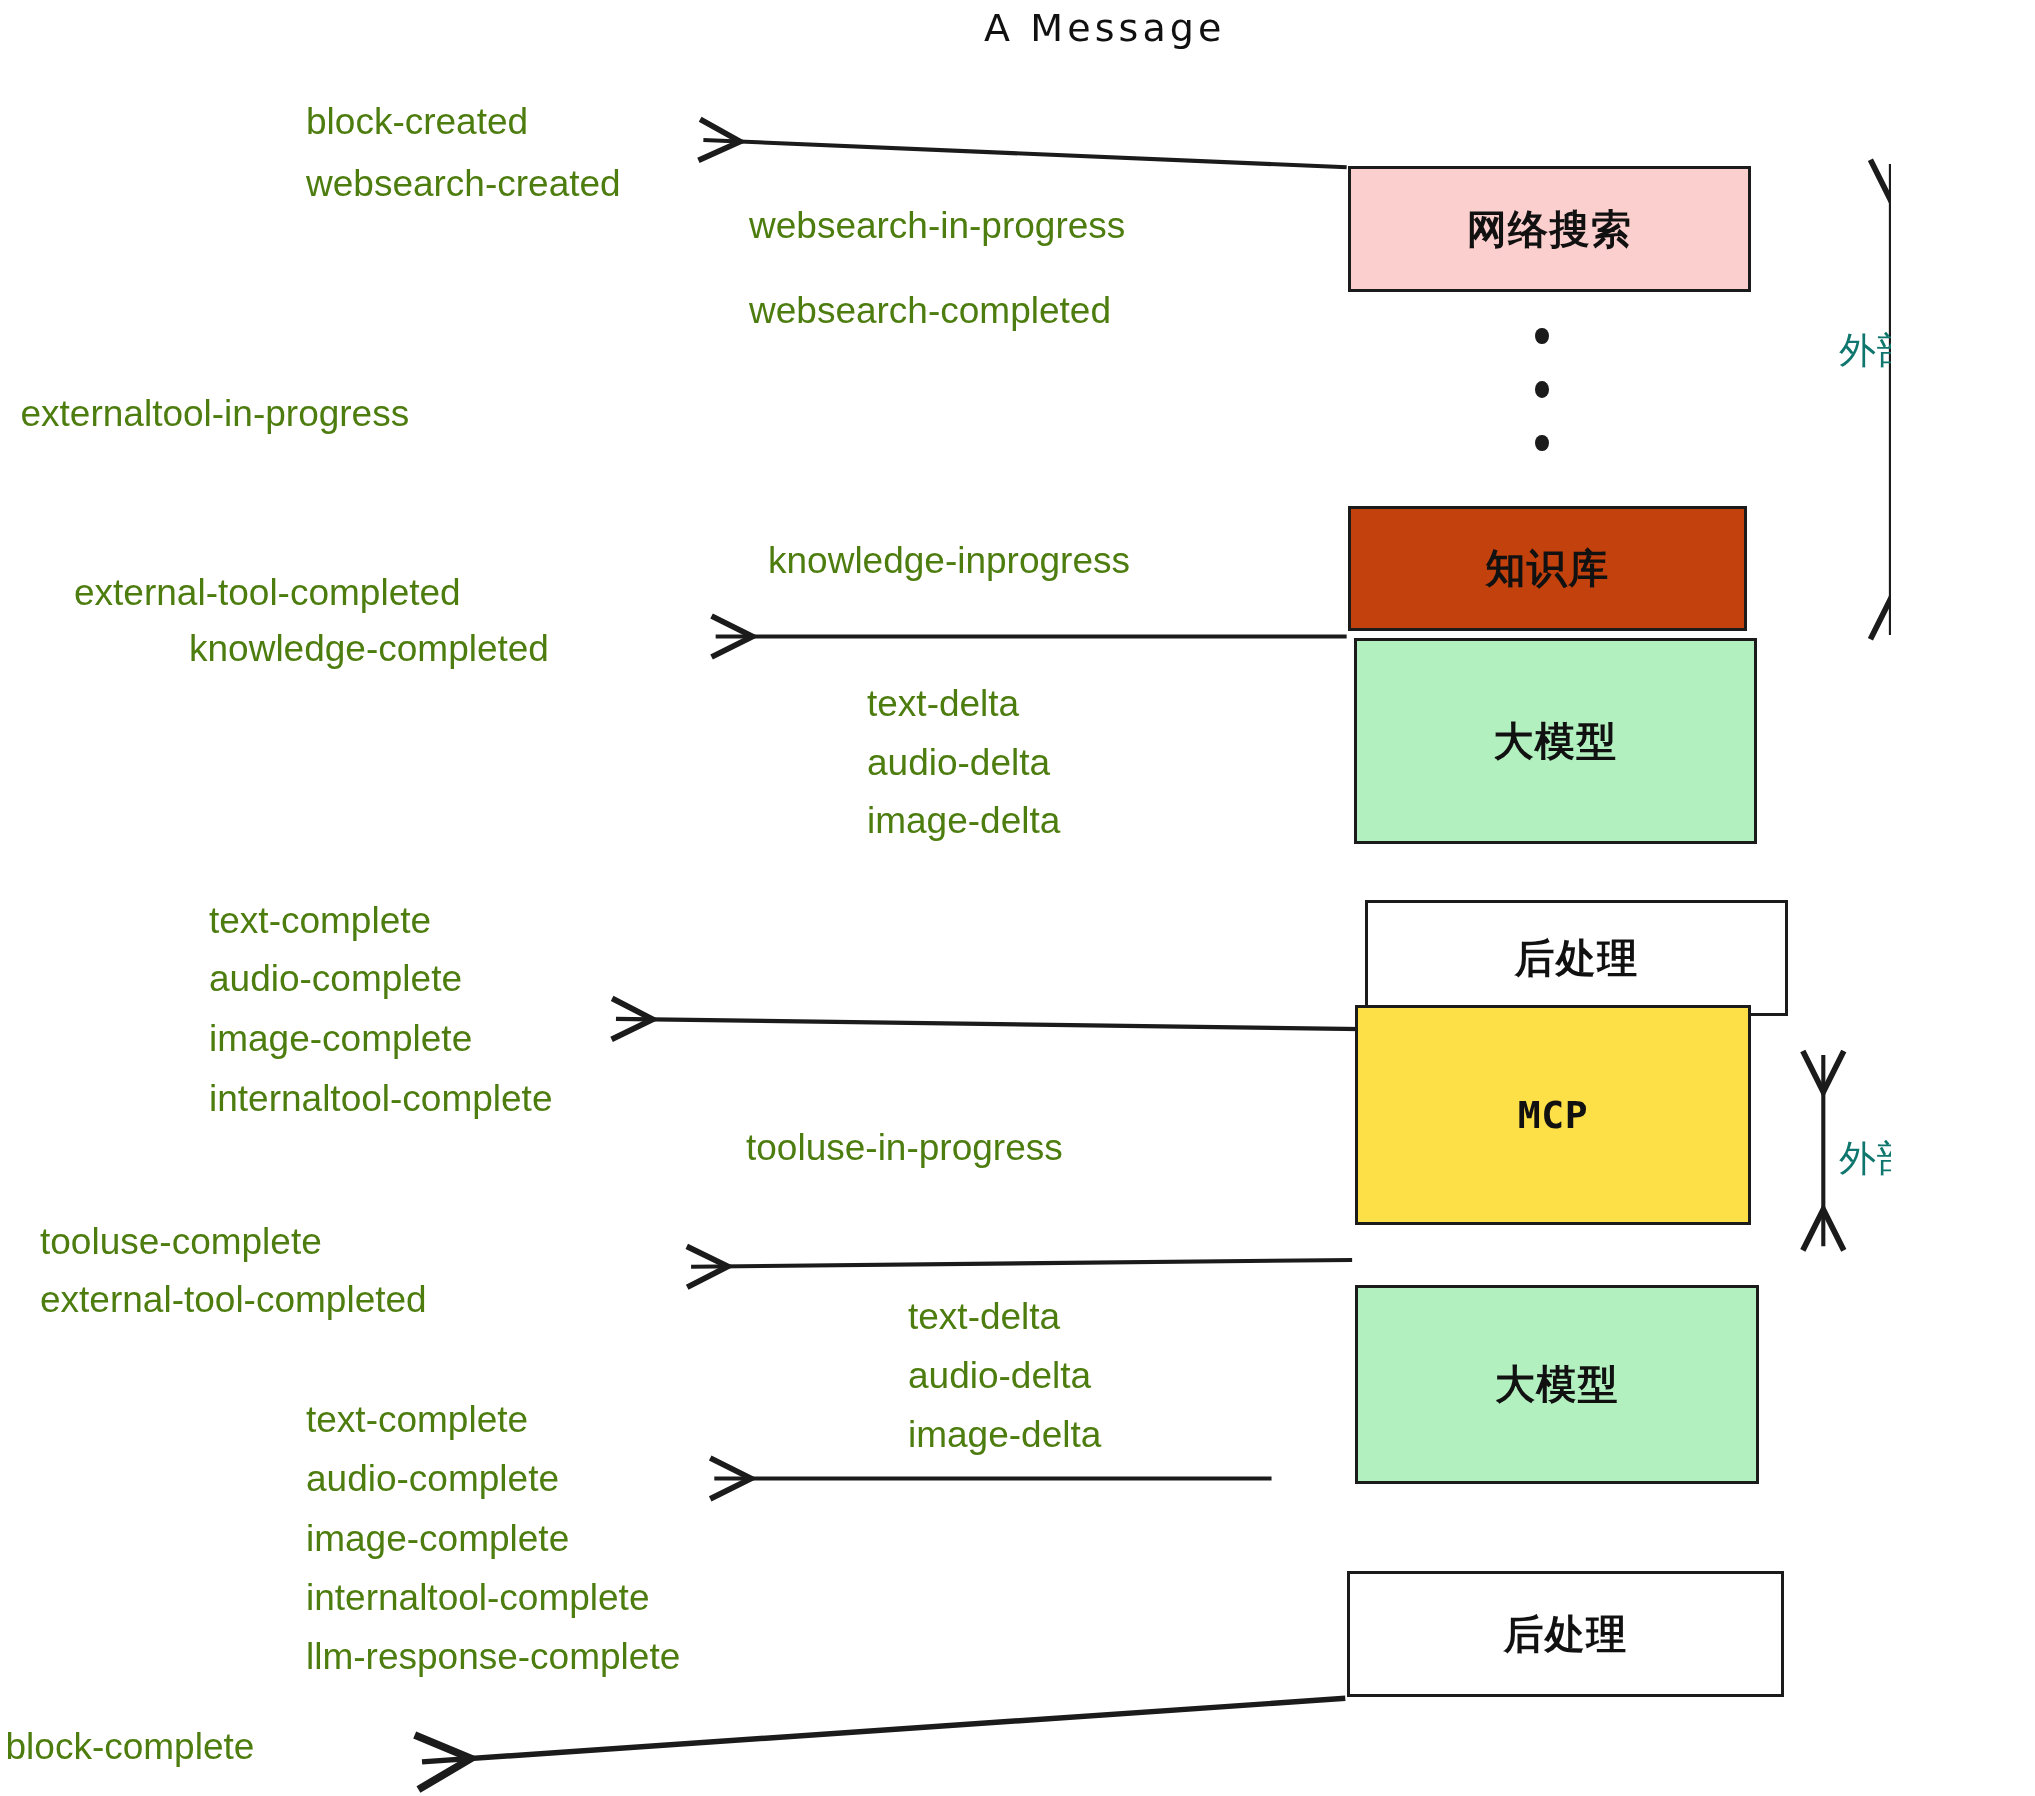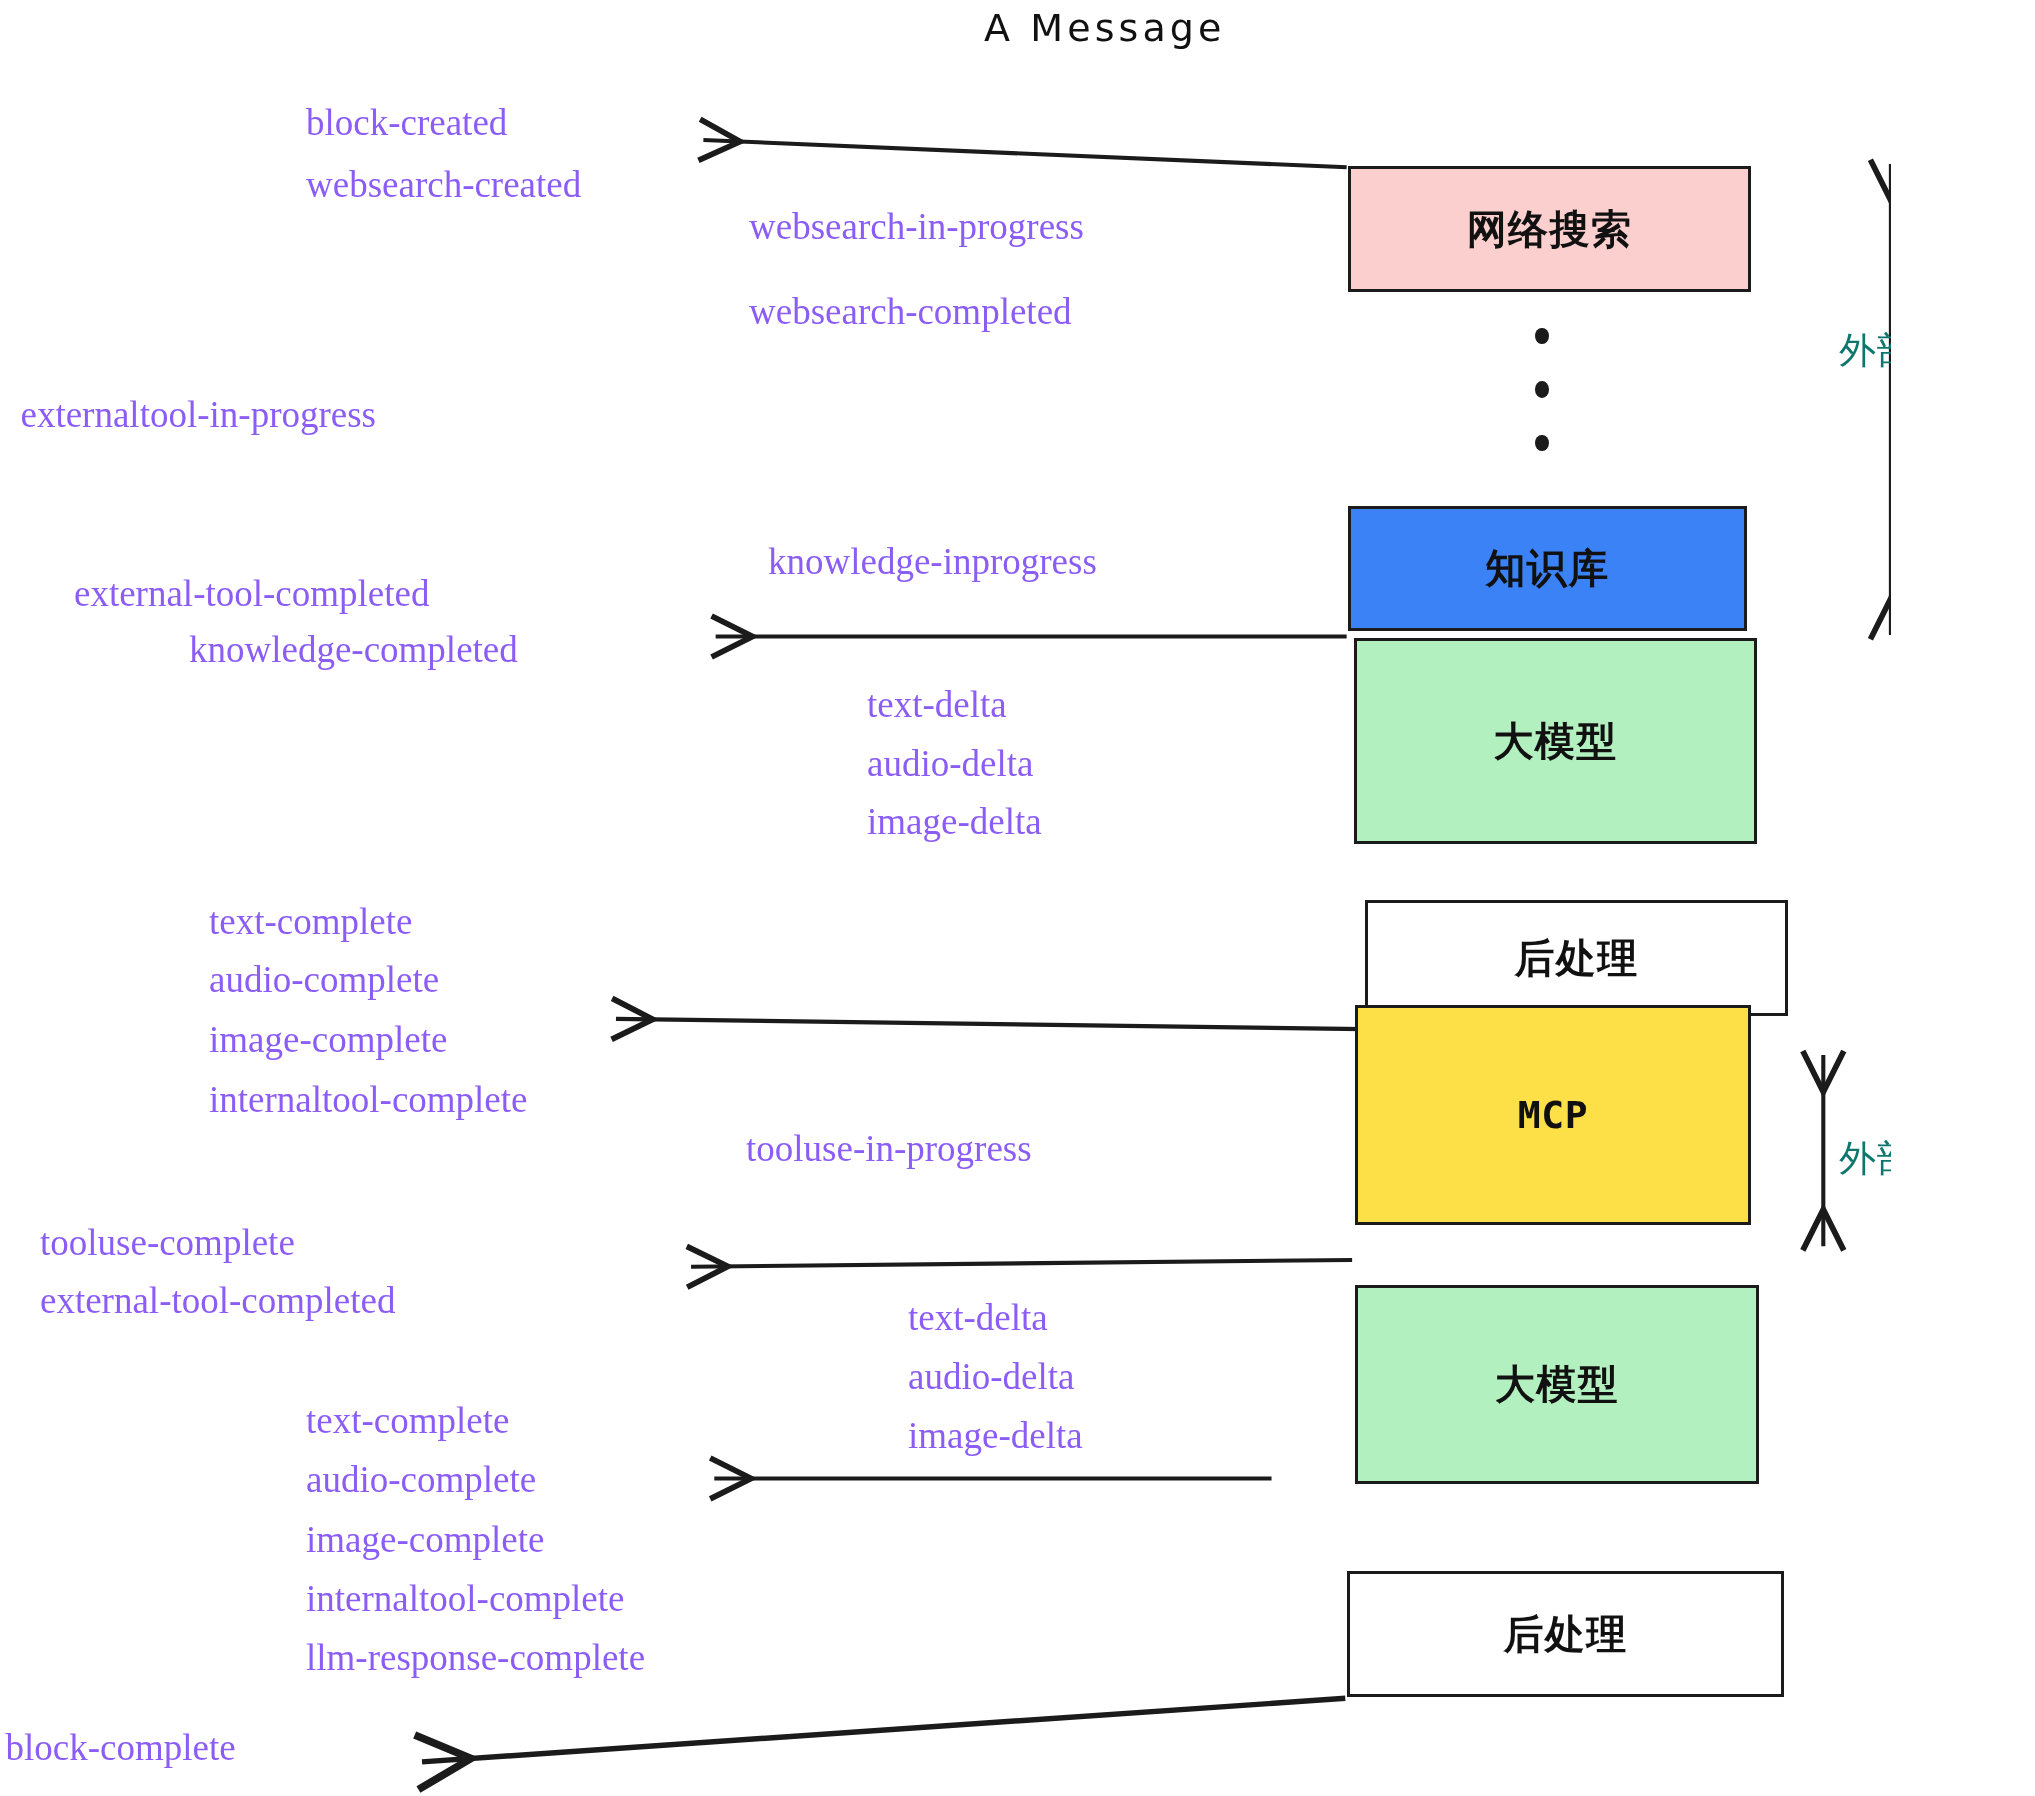--- a/index.html
+++ b/index.html
@@ -18,23 +18,23 @@
   .title {
     position: absolute;
     font-family: "DejaVu Sans", sans-serif;
     font-size: 38px;
     letter-spacing: 4.1px;
     color: #111111;
     white-space: nowrap;
   }
   .evt {
     position: absolute;
-    font-family: Liberation Serif, serif;
+    font-family: Liberation Sans, sans-serif;
     font-size: 37px;
-    color: #8b5cf6;
+    color: #4d7c0f;
     white-space: nowrap;
     letter-spacing: 0px;
   }
   .node {
     position: absolute;
     box-sizing: border-box;
     border: 3.4px solid #1b1b1b;
     display: flex;
     align-items: center;
     justify-content: center;
@@ -114,21 +114,21 @@
   <div class="node" style="left:1348px; top:166px; width:403px; height:126px; background:#fccfcf;">
     <span>网络搜索</span>
   </div>
 
   <div class="dots" style="left:1534px; top:328px; width:16.4px; height:123px;">
     <i></i>
       <i></i>
       <i></i>
   </div>
 
-  <div class="node" style="left:1348px; top:506px; width:399px; height:125px; background:#3b82f6;">
+  <div class="node" style="left:1348px; top:506px; width:399px; height:125px; background:#c2410c;">
     <span>知识库</span>
   </div>
 
   <div class="node" style="left:1354px; top:638px; width:403px; height:206px; background:#b2f0bf;">
     <span>大模型</span>
   </div>
 
   <div class="node" style="left:1365px; top:900px; width:423px; height:116px; background:#ffffff;">
     <span>后处理</span>
   </div>

